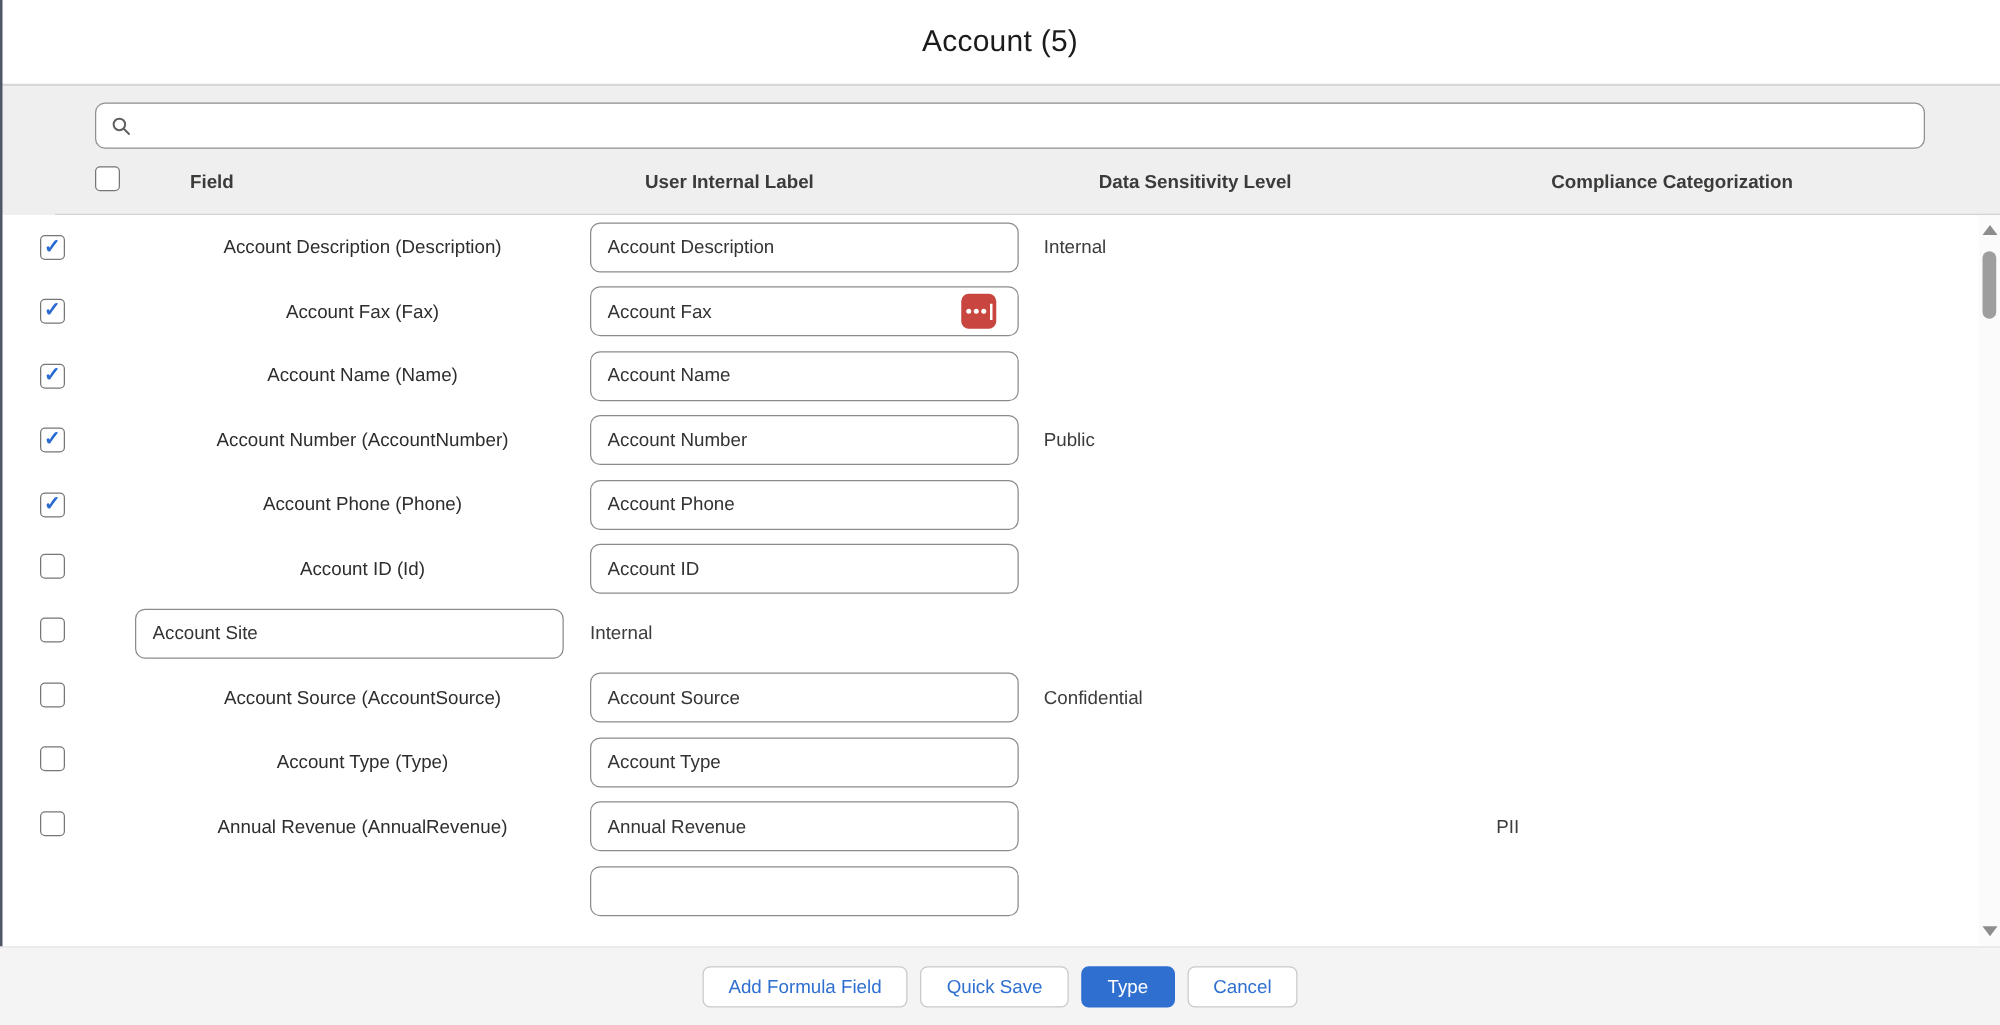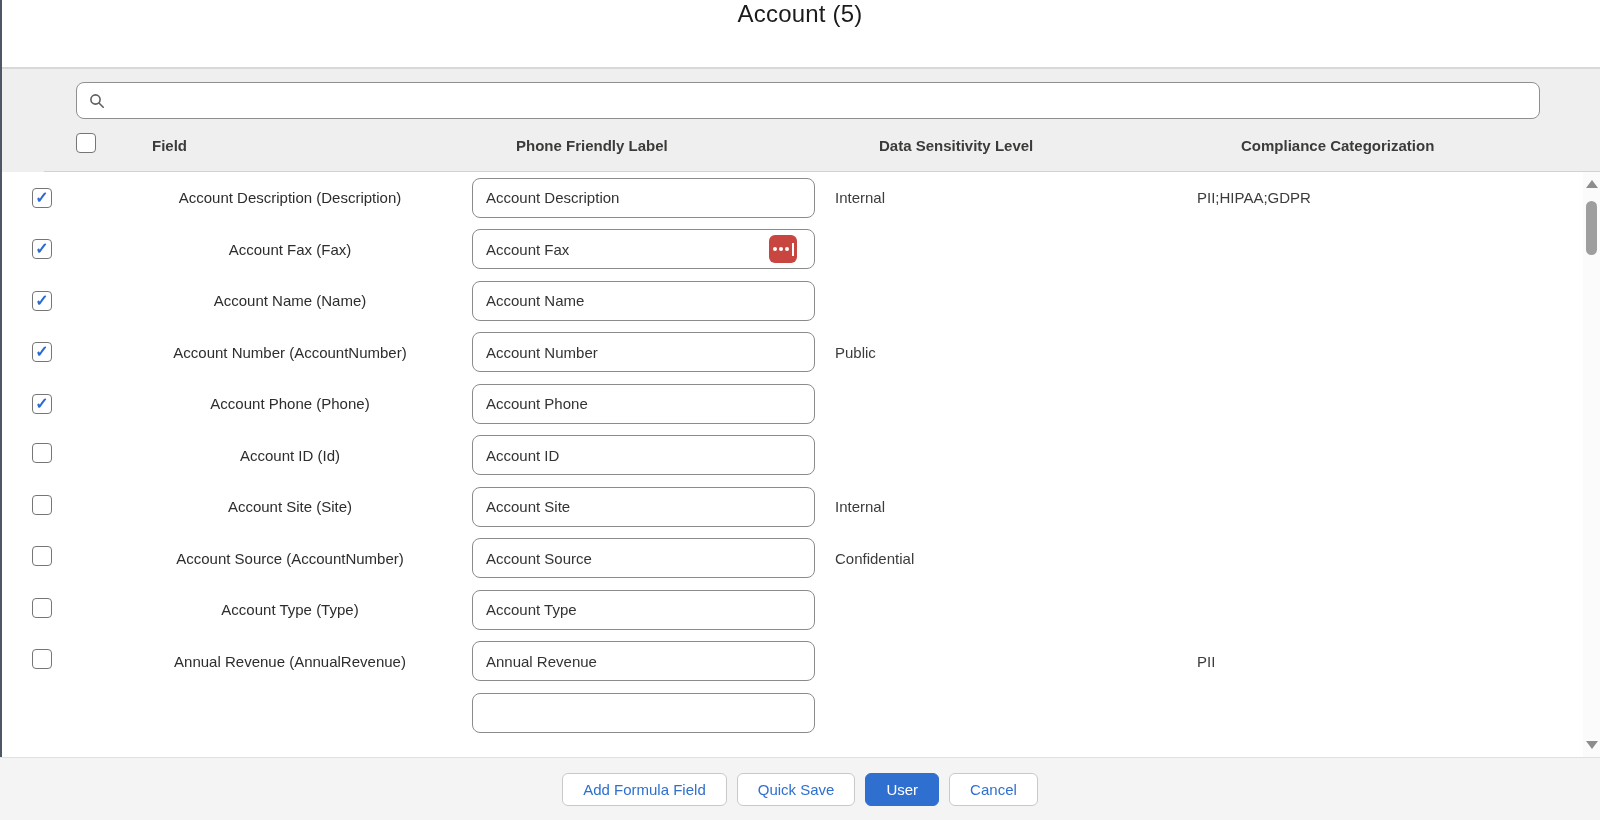--- a/index.html
+++ b/index.html
@@ -12,21 +12,21 @@
   .page { position: relative; width: 1600px; height: 820px; background: #fff; }
 
   .edge-artifact {
     position: absolute; left: 0; top: 0; width: 2px; height: 757px;
     background: #4f5668; z-index: 20;
   }
 
   
   .title-bar {
     height: 69px; border-bottom: 2px solid #d8d8d8; background: #fff;
-    display: flex; align-items: flex-start; justify-content: center;
+    display: flex; align-items: center; justify-content: center;
   }
   .title { font-size: 24px; color: #1b1b1b; letter-spacing: 0.2px; }
 
   
   .gray-section { background: #f0efef; padding-left: 44px; }
   .search-wrap { padding: 13px 60px 0 32px; }
   .search-box {
     height: 37px; background: #fff; border: 1px solid #8f8f8f; border-radius: 8px;
     display: flex; align-items: center; padding: 0 12px;
   }
@@ -124,21 +124,21 @@
         </svg>
         <input class="search-input" type="text" value="" style="">
       </div>
     </div>
 
     <div class="grid header-row">
       <div class="cell">
         <span class="cb" id="header-cb" role="checkbox"></span>
       </div>
       <div class="col-header">Field</div>
-      <div class="col-header">Phone Friendly Label</div>
+      <div class="col-header">User Internal Label</div>
       <div class="col-header">Data Sensitivity Level</div>
       <div class="col-header">Compliance Categorization</div>
     </div>
   </div>
 
   <div class="rows-area">
     <div id="rows-container">
   <div class="grid row">
     <div class="cell">
       <span class="cb checked" role="checkbox">
@@ -146,21 +146,20 @@
             </span>
     </div>
     <div class="cell-field">Account Description (Description)</div>
     <div class="cell-input">
       <div class="input-wrap">
         <input type="text" class="label-input" value="Account Description" style="">
         
       </div>
     </div>
     <div class="cell-sens">Internal</div>
-    <div class="cell-comp">PII;HIPAA;GDPR</div>
   </div>
 
   <div class="grid row">
     <div class="cell">
       <span class="cb checked" role="checkbox">
               <span class="check">✓</span>
             </span>
     </div>
     <div class="cell-field">Account Fax (Fax)</div>
     <div class="cell-input">
@@ -242,36 +241,35 @@
     </div>
     <div class="cell-sens"></div>
     <div class="cell-comp"></div>
   </div>
 
 
   <div class="grid row">
     <div class="cell">
       <span class="cb" role="checkbox"></span>
     </div>
-    <div class="cell-field">Account Site (Site)</div>
     <div class="cell-input">
       <div class="input-wrap">
         <input type="text" class="label-input" value="Account Site" style="">
         
       </div>
     </div>
     <div class="cell-sens">Internal</div>
     <div class="cell-comp"></div>
   </div>
 
   <div class="grid row">
     <div class="cell">
       <span class="cb" role="checkbox"></span>
     </div>
-    <div class="cell-field">Account Source (AccountNumber)</div>
+    <div class="cell-field">Account Source (AccountSource)</div>
     <div class="cell-input">
       <div class="input-wrap">
         <input type="text" class="label-input" value="Account Source" style="">
         
       </div>
     </div>
     <div class="cell-sens">Confidential</div>
     <div class="cell-comp"></div>
   </div>
 
@@ -324,16 +322,16 @@
     <div class="scrollbar">
       <div class="arrow-up"></div>
       <div class="thumb"></div>
       <div class="arrow-down"></div>
     </div>
   </div>
 
   <div class="footer">
     <button class="btn neutral">Add Formula Field</button>
     <button class="btn neutral">Quick Save</button>
-    <button class="btn brand">User</button>
+    <button class="btn brand">Type</button>
     <button class="btn neutral">Cancel</button>
   </div>
 </div>
 
 </body></html>

